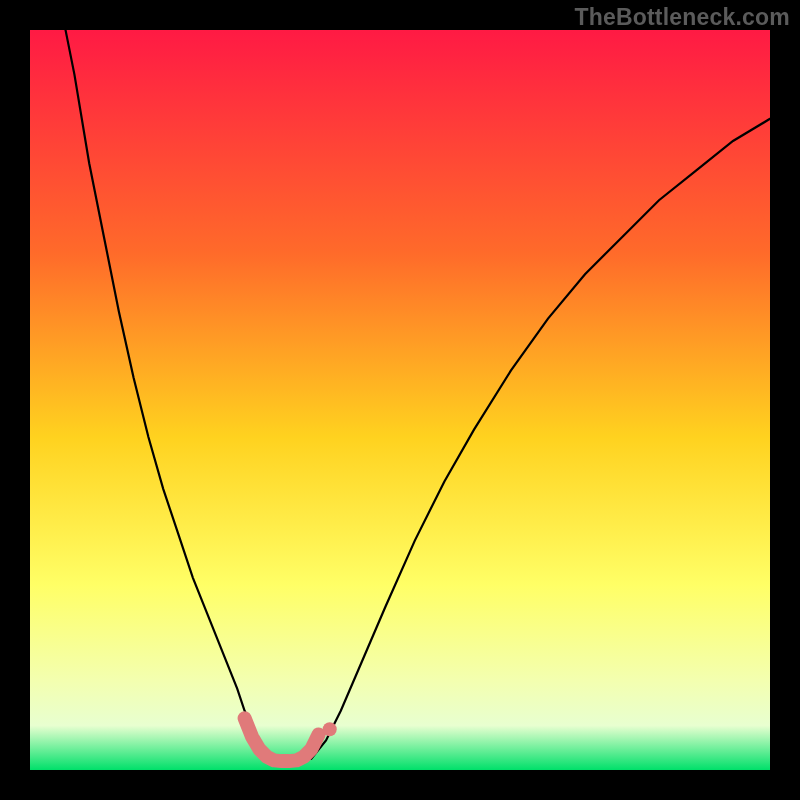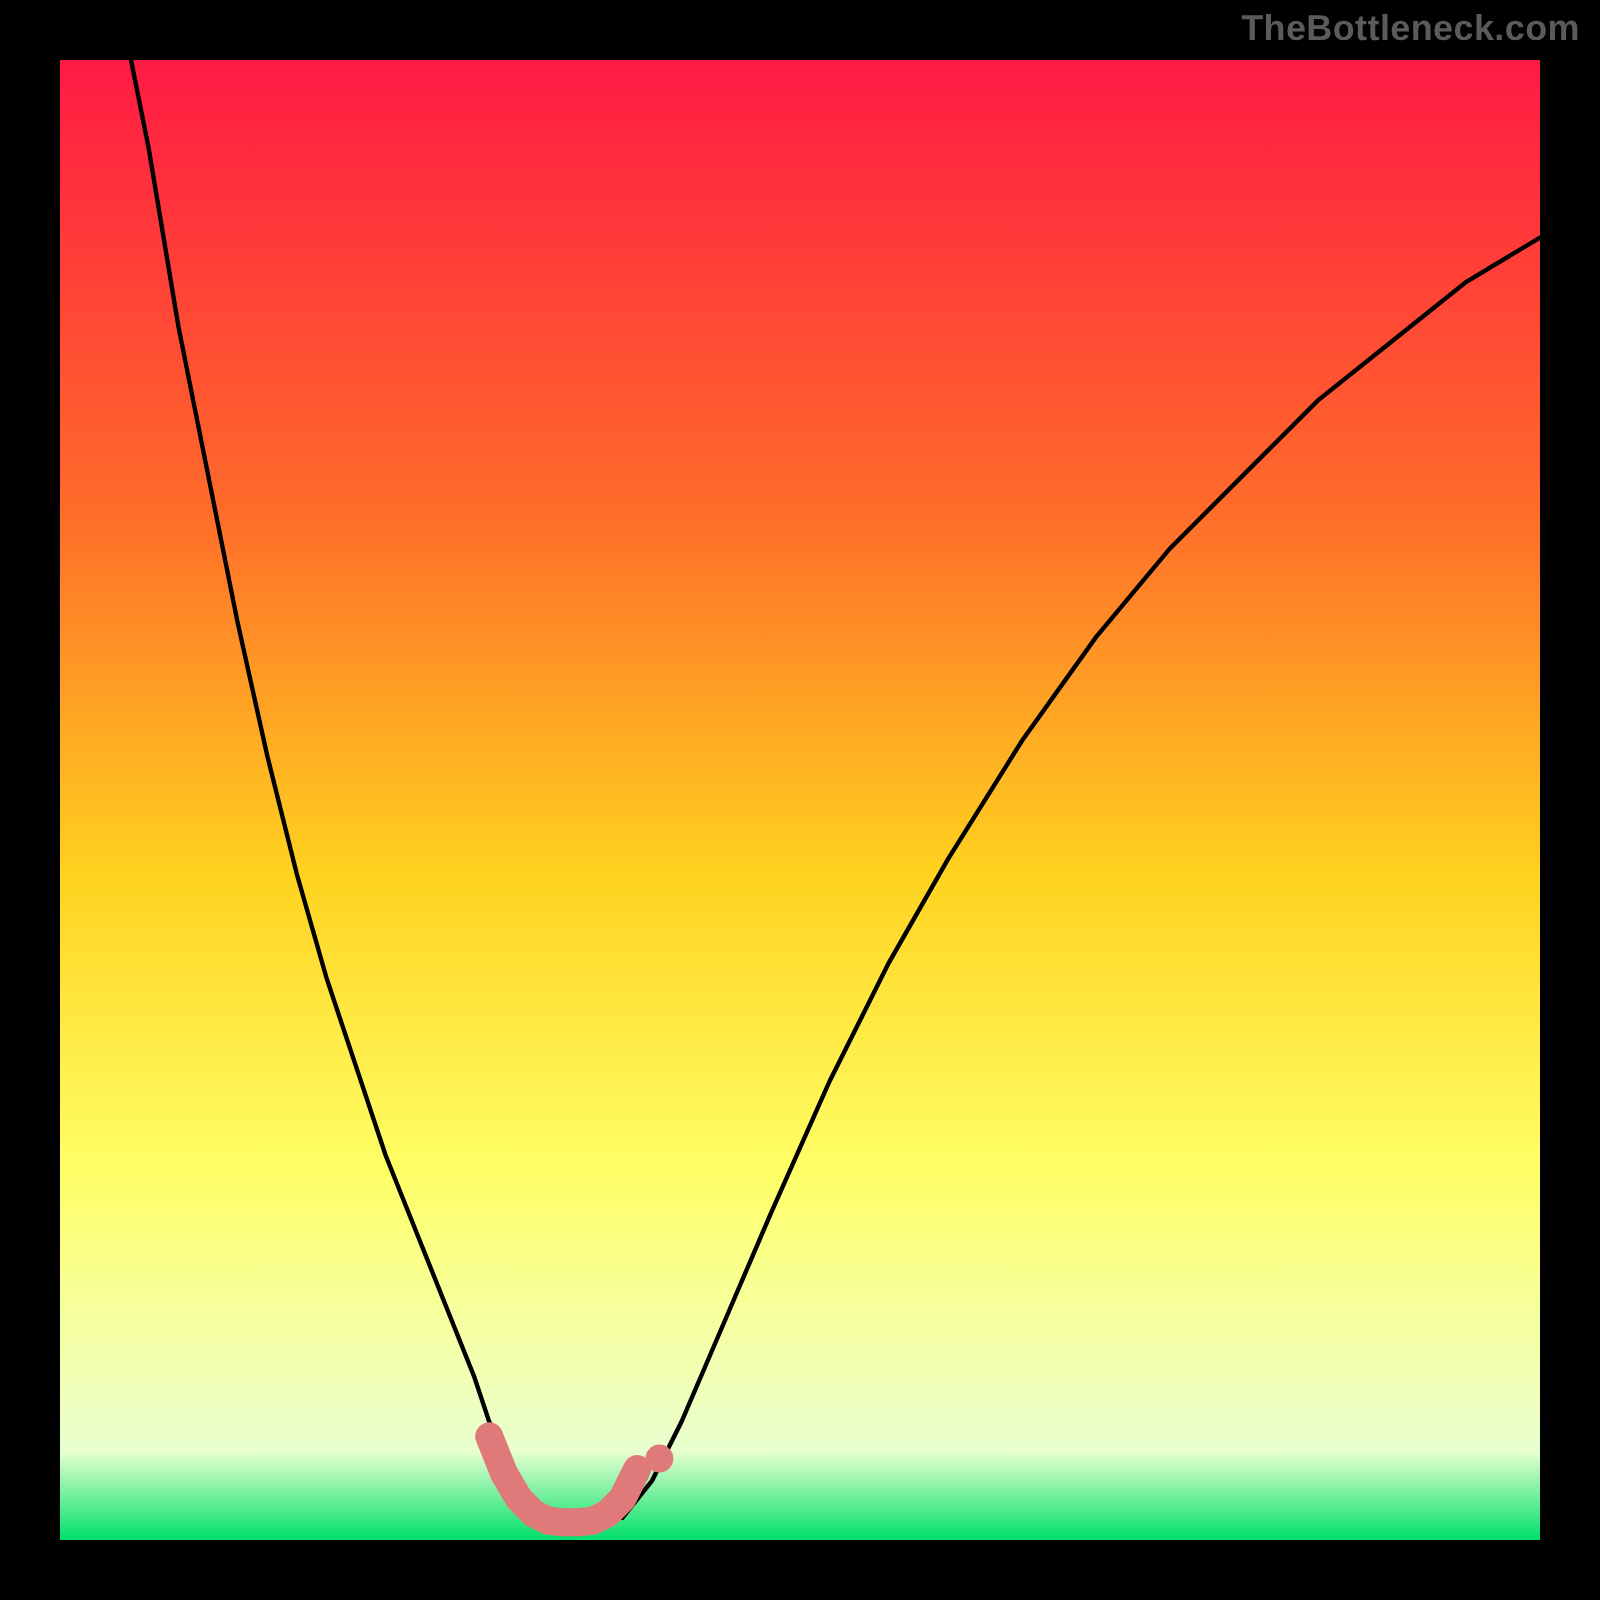--- a/index.html
+++ b/index.html
@@ -15,21 +15,21 @@
     position: relative;
     width: 800px;
     height: 800px;
     background: #000;
   }
   .watermark {
     position: absolute;
     top: 4px;
     right: 10px;
     color: #5b5b5b;
-    font-size: 18px;
+    font-size: 23px;
     font-weight: 600;
     letter-spacing: 0.2px;
     z-index: 5;
   }
   svg {
     position: absolute;
     top: 0;
     left: 0;
   }
 </style>

